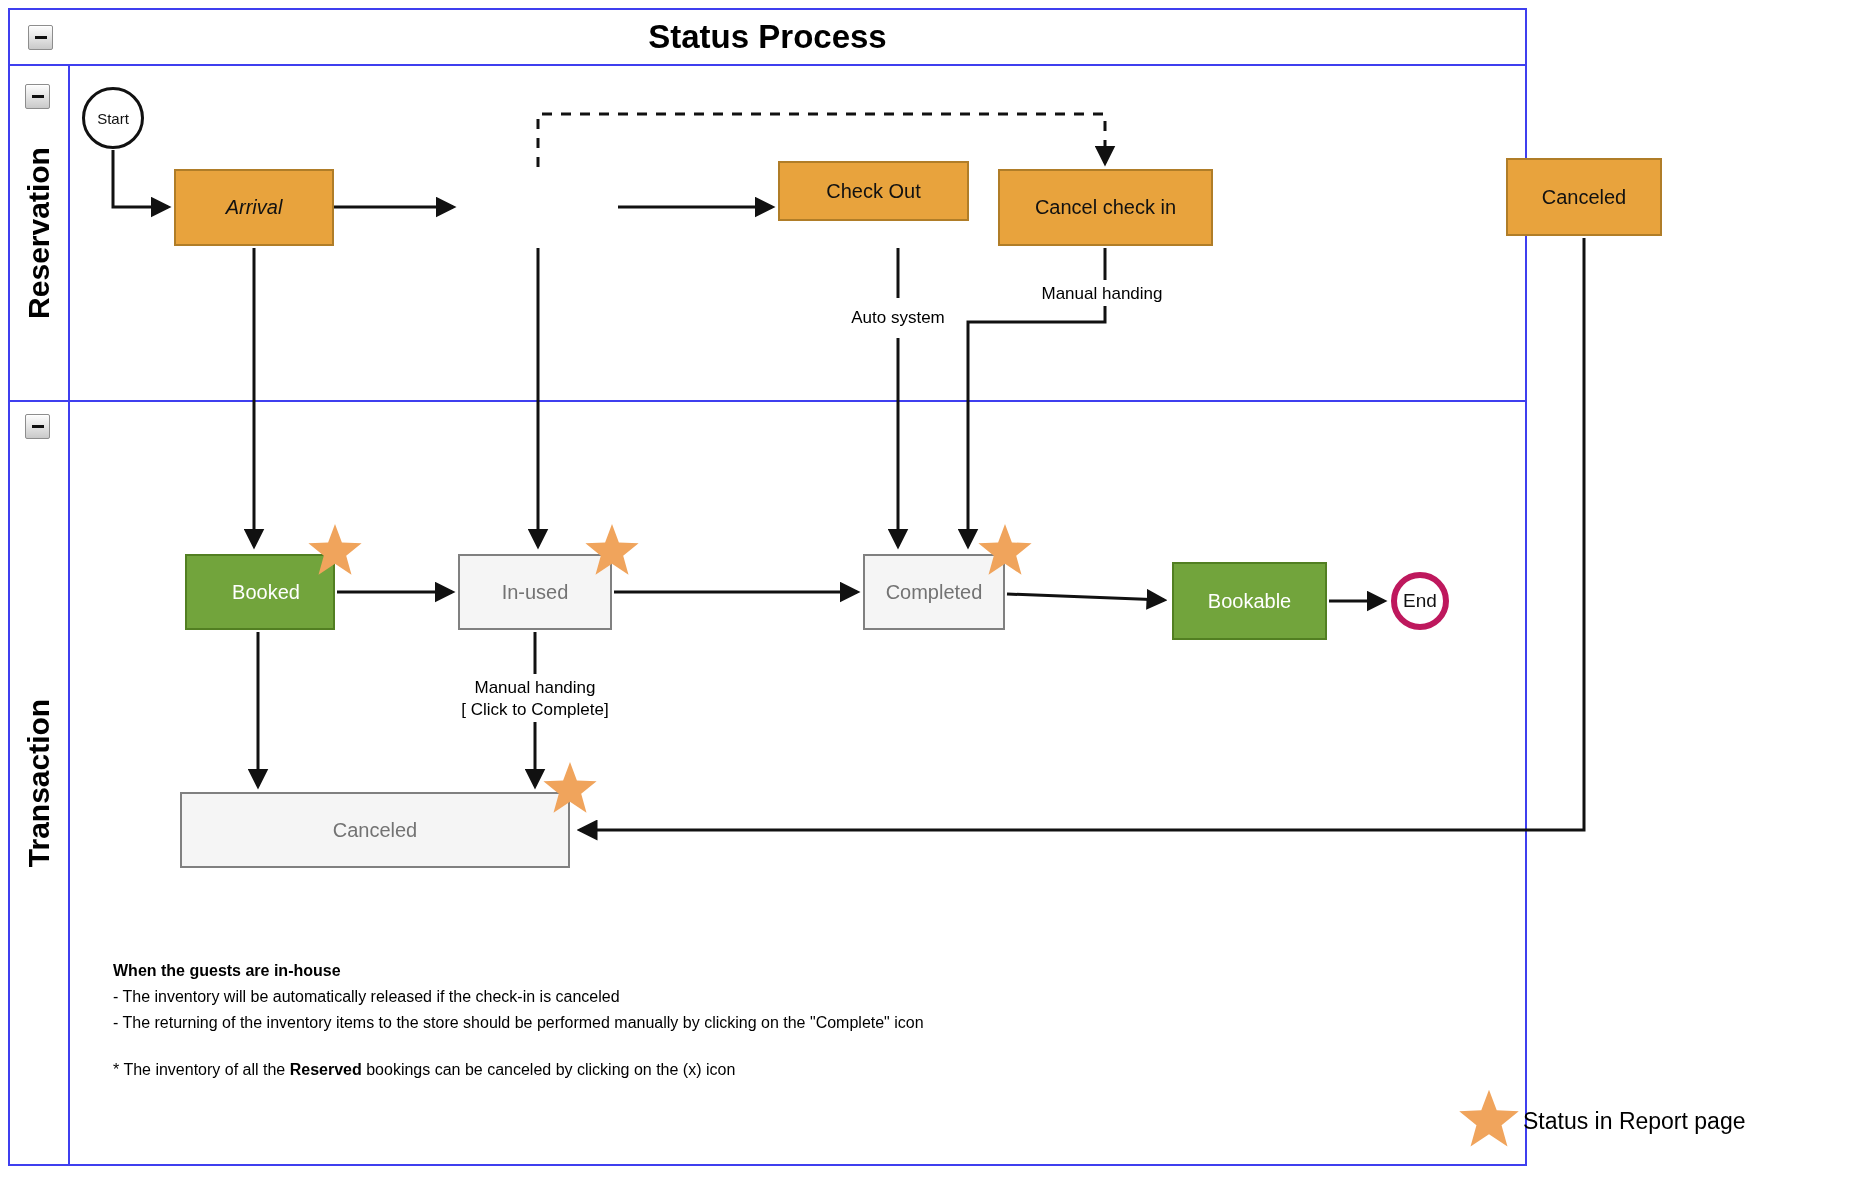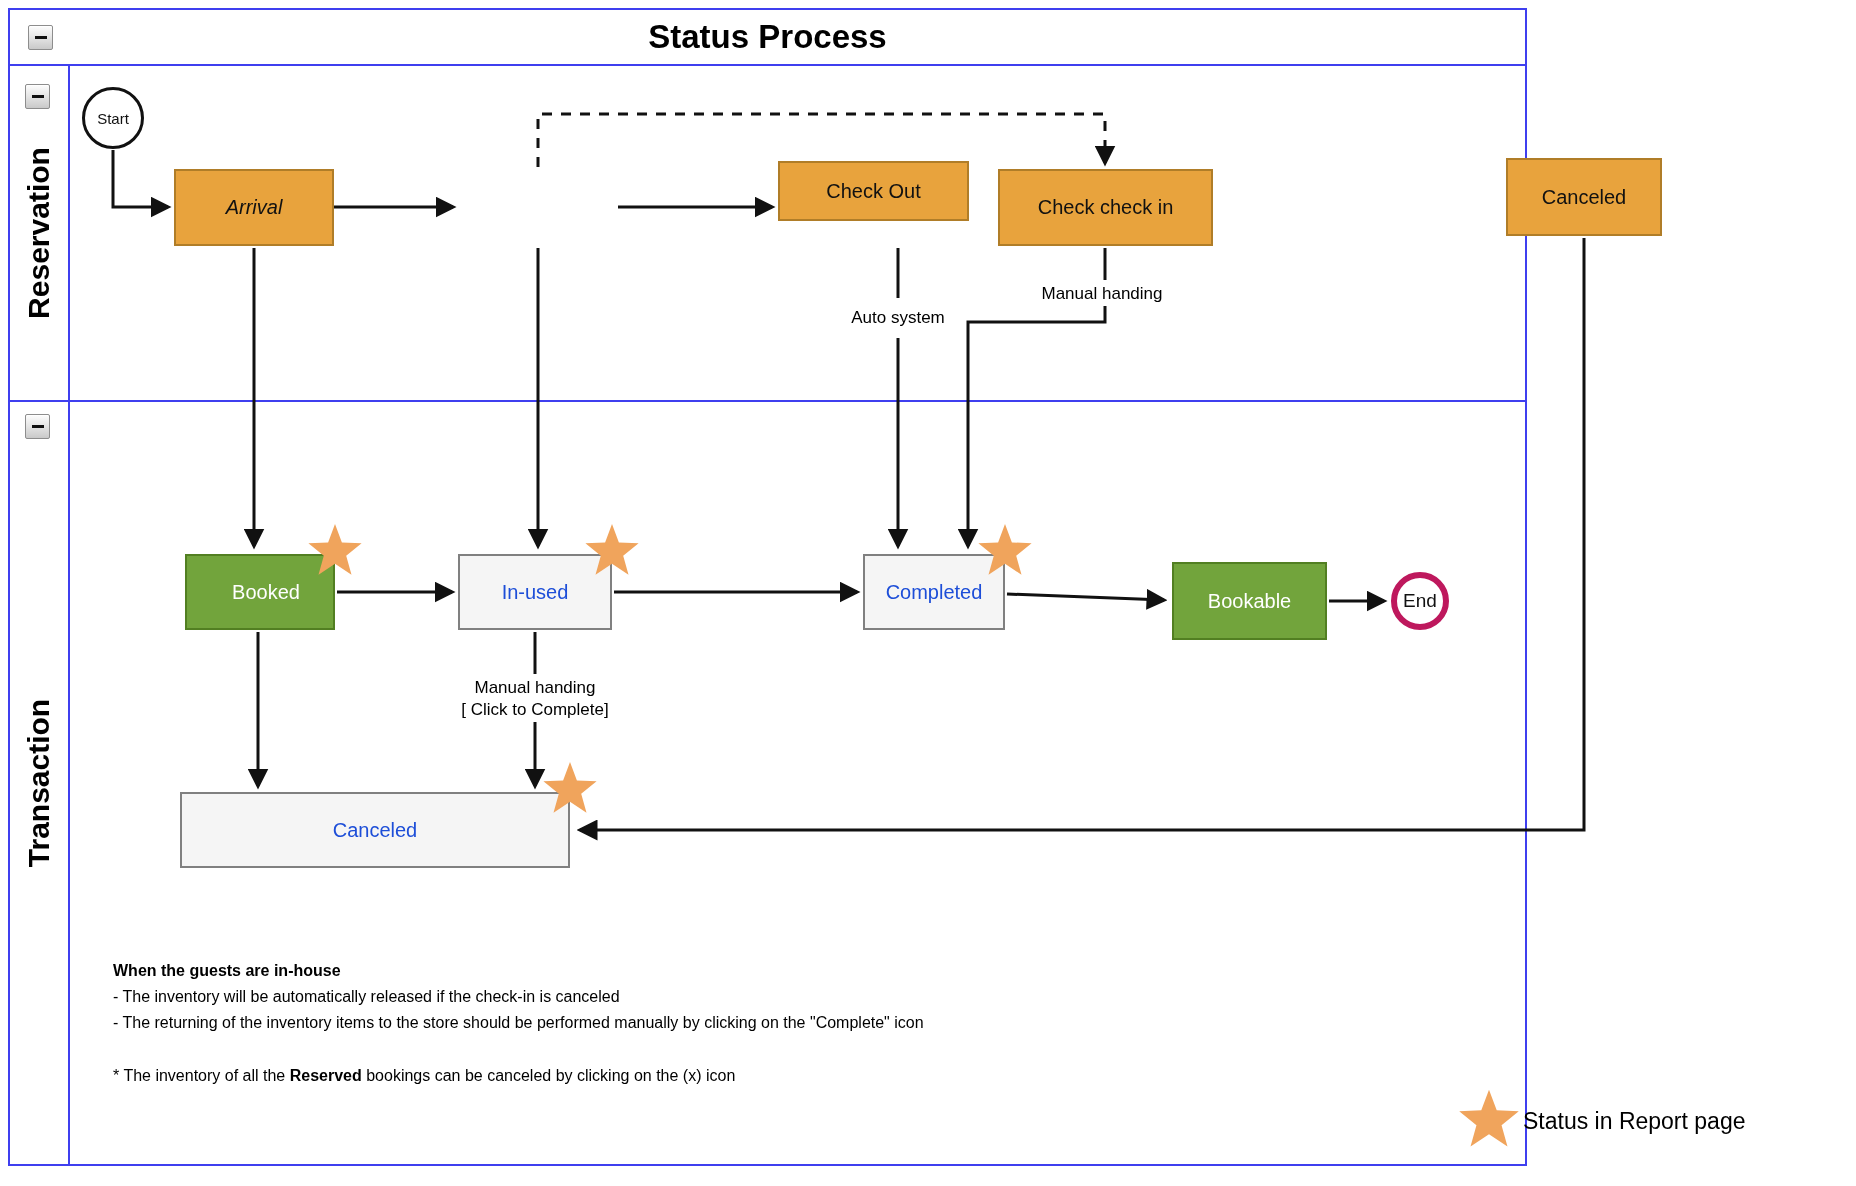--- a/index.html
+++ b/index.html
@@ -37,21 +37,21 @@
   .starlayer{z-index:3;}
   .edge{fill:none;stroke:var(--line-black);stroke-width:3;}
   .edge-dashed{stroke-dasharray:10 9;}
   .ah{fill:var(--line-black);}
   .star{fill:var(--star-orange);}
 
   .node{position:absolute;display:flex;align-items:center;justify-content:center;
         font-size:20px;box-sizing:border-box;z-index:2;text-align:center;color:#111;}
   .node-orange{background:var(--orange-fill);border:2px solid var(--orange-stroke);}
   .node-green{background:var(--green-fill);border:2px solid var(--green-stroke);color:#fff;}
-  .node-gray{background:var(--gray-fill);border:2px solid var(--gray-stroke);color:#1d4ed8;}
+  .node-gray{background:var(--gray-fill);border:2px solid var(--gray-stroke);color:#737373;}
   .circle{border-radius:50%;background:#fff;}
 
   .n-start{left:82px;top:87px;width:62px;height:62px;border:3px solid #111;font-size:15px;}
   .n-arrival{left:174px;top:169px;width:160px;height:77px;font-style:italic;}
   .n-inhouse{left:459px;top:169px;width:159px;height:77px;}
   .n-checkout{left:778px;top:161px;width:191px;height:60px;}
   .n-cancelcheckin{left:998px;top:169px;width:215px;height:77px;}
   .n-canceled-top{left:1506px;top:158px;width:156px;height:78px;}
   .n-booked{left:185px;top:554px;width:150px;height:76px;padding-left:12px;}
   .n-inused{left:458px;top:554px;width:154px;height:76px;}
@@ -63,21 +63,21 @@
   .edge-label{position:absolute;transform:translateX(-50%);font-size:17px;
         white-space:nowrap;z-index:2;color:#000;}
   .el-auto{left:898px;top:308px;}
   .el-manual{left:1102px;top:284px;}
   .el-manual2a{left:535px;top:678px;}
   .el-manual2b{left:535px;top:700px;}
 
   .notes{position:absolute;left:113px;top:958px;font-size:16px;line-height:26px;
         color:#000;z-index:2;}
   .notes .heading{font-weight:bold;}
-  .notes .footnote{margin-top:27px;}
+  .notes .footnote{margin-top:21px;}
   .bold{font-weight:bold;}
 
   .legend-label{position:absolute;left:1523px;top:1108px;font-size:23px;color:#000;z-index:2;}
 </style>
 </head>
 <body>
 
 <div class="canvas">
 
   <div class="pool">
@@ -128,21 +128,21 @@
     <path class="edge" marker-end="url(#arr)" d="M1329,601 L1384,601"></path>
     <path class="edge" marker-end="url(#arr)" d="M258,632 L258,786"></path>
     <path class="edge" d="M535,632 L535,674"></path>
     <path class="edge" marker-end="url(#arr)" d="M535,722 L535,786"></path>
     <path class="edge" marker-end="url(#arr)" d="M1584,238 L1584,830 L580,830"></path>
   </svg>
 
   <div class="node circle n-start">Start</div>
   <div class="node node-orange n-arrival">Arrival</div>
   <div class="node node-orange n-checkout">Check Out</div>
-  <div class="node node-orange n-cancelcheckin">Check check in</div>
+  <div class="node node-orange n-cancelcheckin">Cancel check in</div>
   <div class="node node-orange n-canceled-top">Canceled</div>
   <div class="node node-green n-booked">Booked</div>
   <div class="node node-gray n-inused">In-used</div>
   <div class="node node-gray n-completed">Completed</div>
   <div class="node node-green n-bookable">Bookable</div>
   <div class="node circle n-end">End</div>
   <div class="node node-gray n-canceled-bottom">Canceled</div>
 
   <div class="edge-label el-auto">Auto system</div>
   <div class="edge-label el-manual">Manual handing</div>

